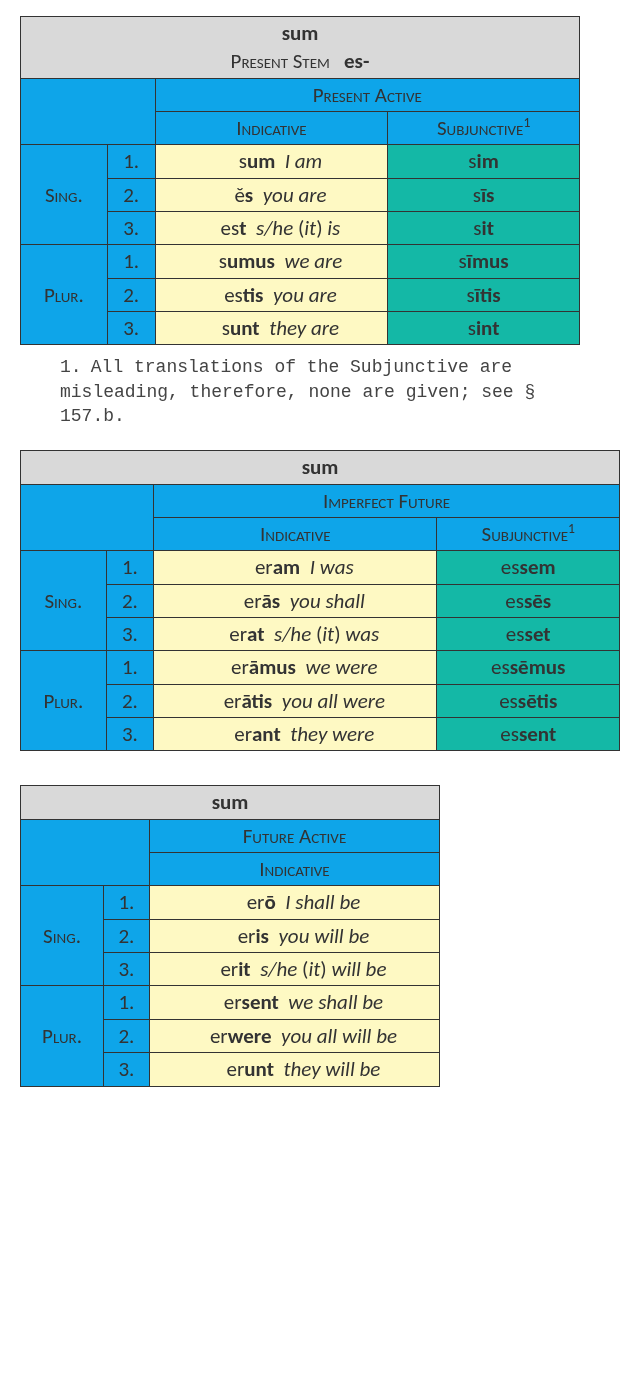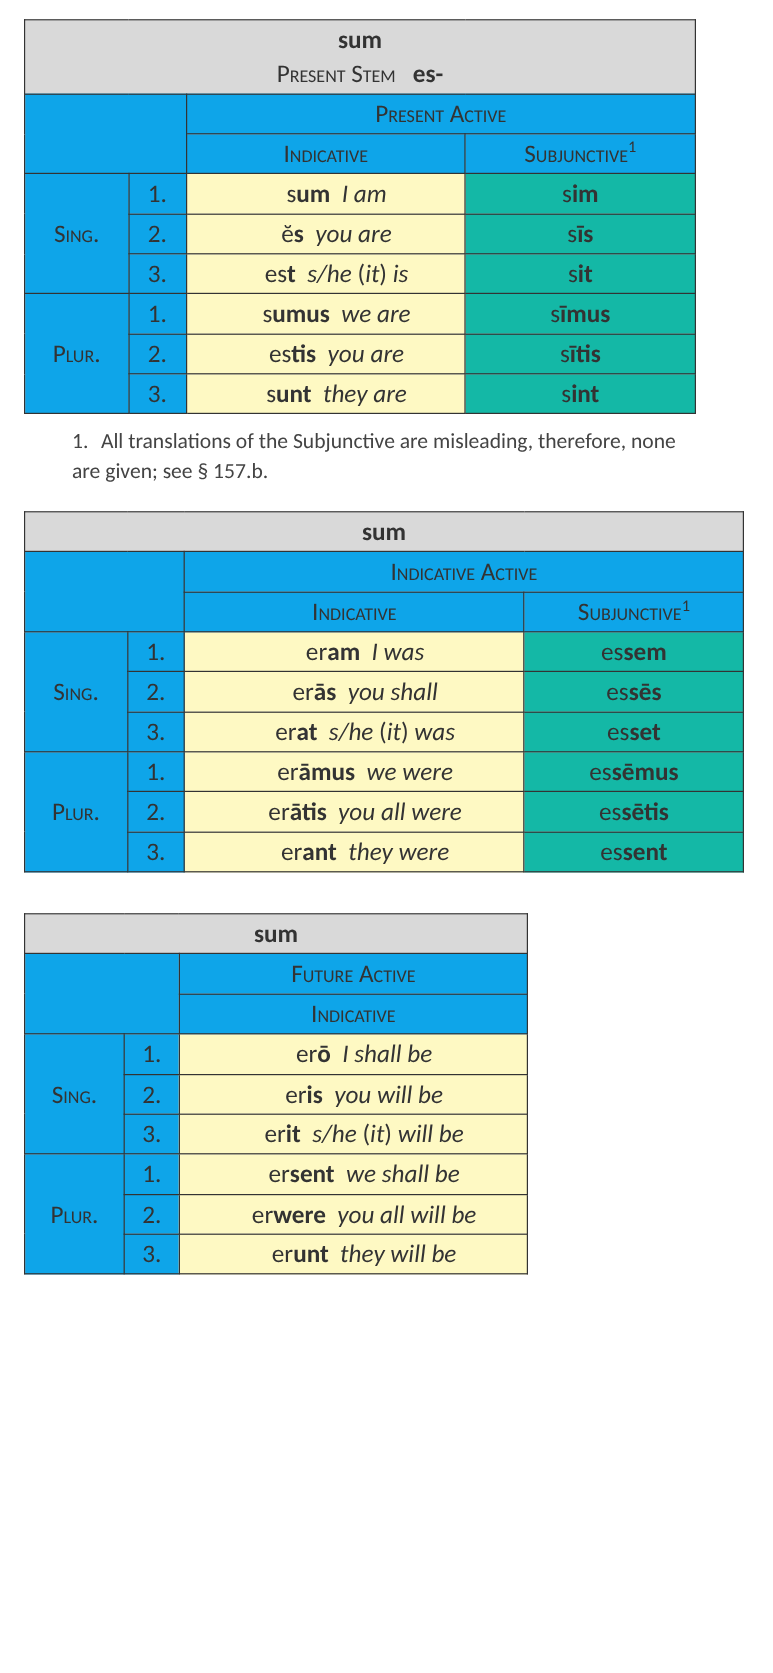--- a/index.html
+++ b/index.html
@@ -31,20 +31,21 @@
   .sc{font-variant:small-caps;}
   .b{font-weight:bold;}
   .it{font-style:italic;}
   sup{font-size:0.65em;}
   .footnote{
     font-size:18px;
     color:#444;
     margin:8px 0 22px 40px;
     max-width:520px;
     line-height:1.35;
+    font-family:Liberation Mono, monospace;
   }
   .footnote .num{display:inline-block;width:20px;}
   .title-cell{font-size:21px;}
   .row-label{white-space:nowrap;}
   .numcol{width:34px;}
 </style>
 </head>
 <body>
 
 <table style="width:560px;">
@@ -109,21 +110,21 @@
   <span>All translations of the Subjunctive are misleading, therefore, none are given; see § 157.b.</span>
 </div>
 
 <table style="width:600px;">
   <tbody>
       <tr>
     <td colspan="4" class="hdr-grey title-cell b">sum</td>
   </tr>
   <tr>
     <td colspan="2" rowspan="2" class="hdr-light"></td>
-    <td colspan="2" class="hdr-light sc">Indicative Active</td>
+    <td colspan="2" class="hdr-light sc">Imperfect Future</td>
   </tr>
   <tr>
     <td class="hdr-light sc" style="width:268px;">Indicative</td>
     <td class="hdr-light" style="width:168px;">
       <span class="sc">Subjunctive</span><sup>1</sup>
     </td>
   </tr>
 
   <tr>
     <td rowspan="3" class="hdr-light sc row-label" style="width:72px;">Sing.</td>

